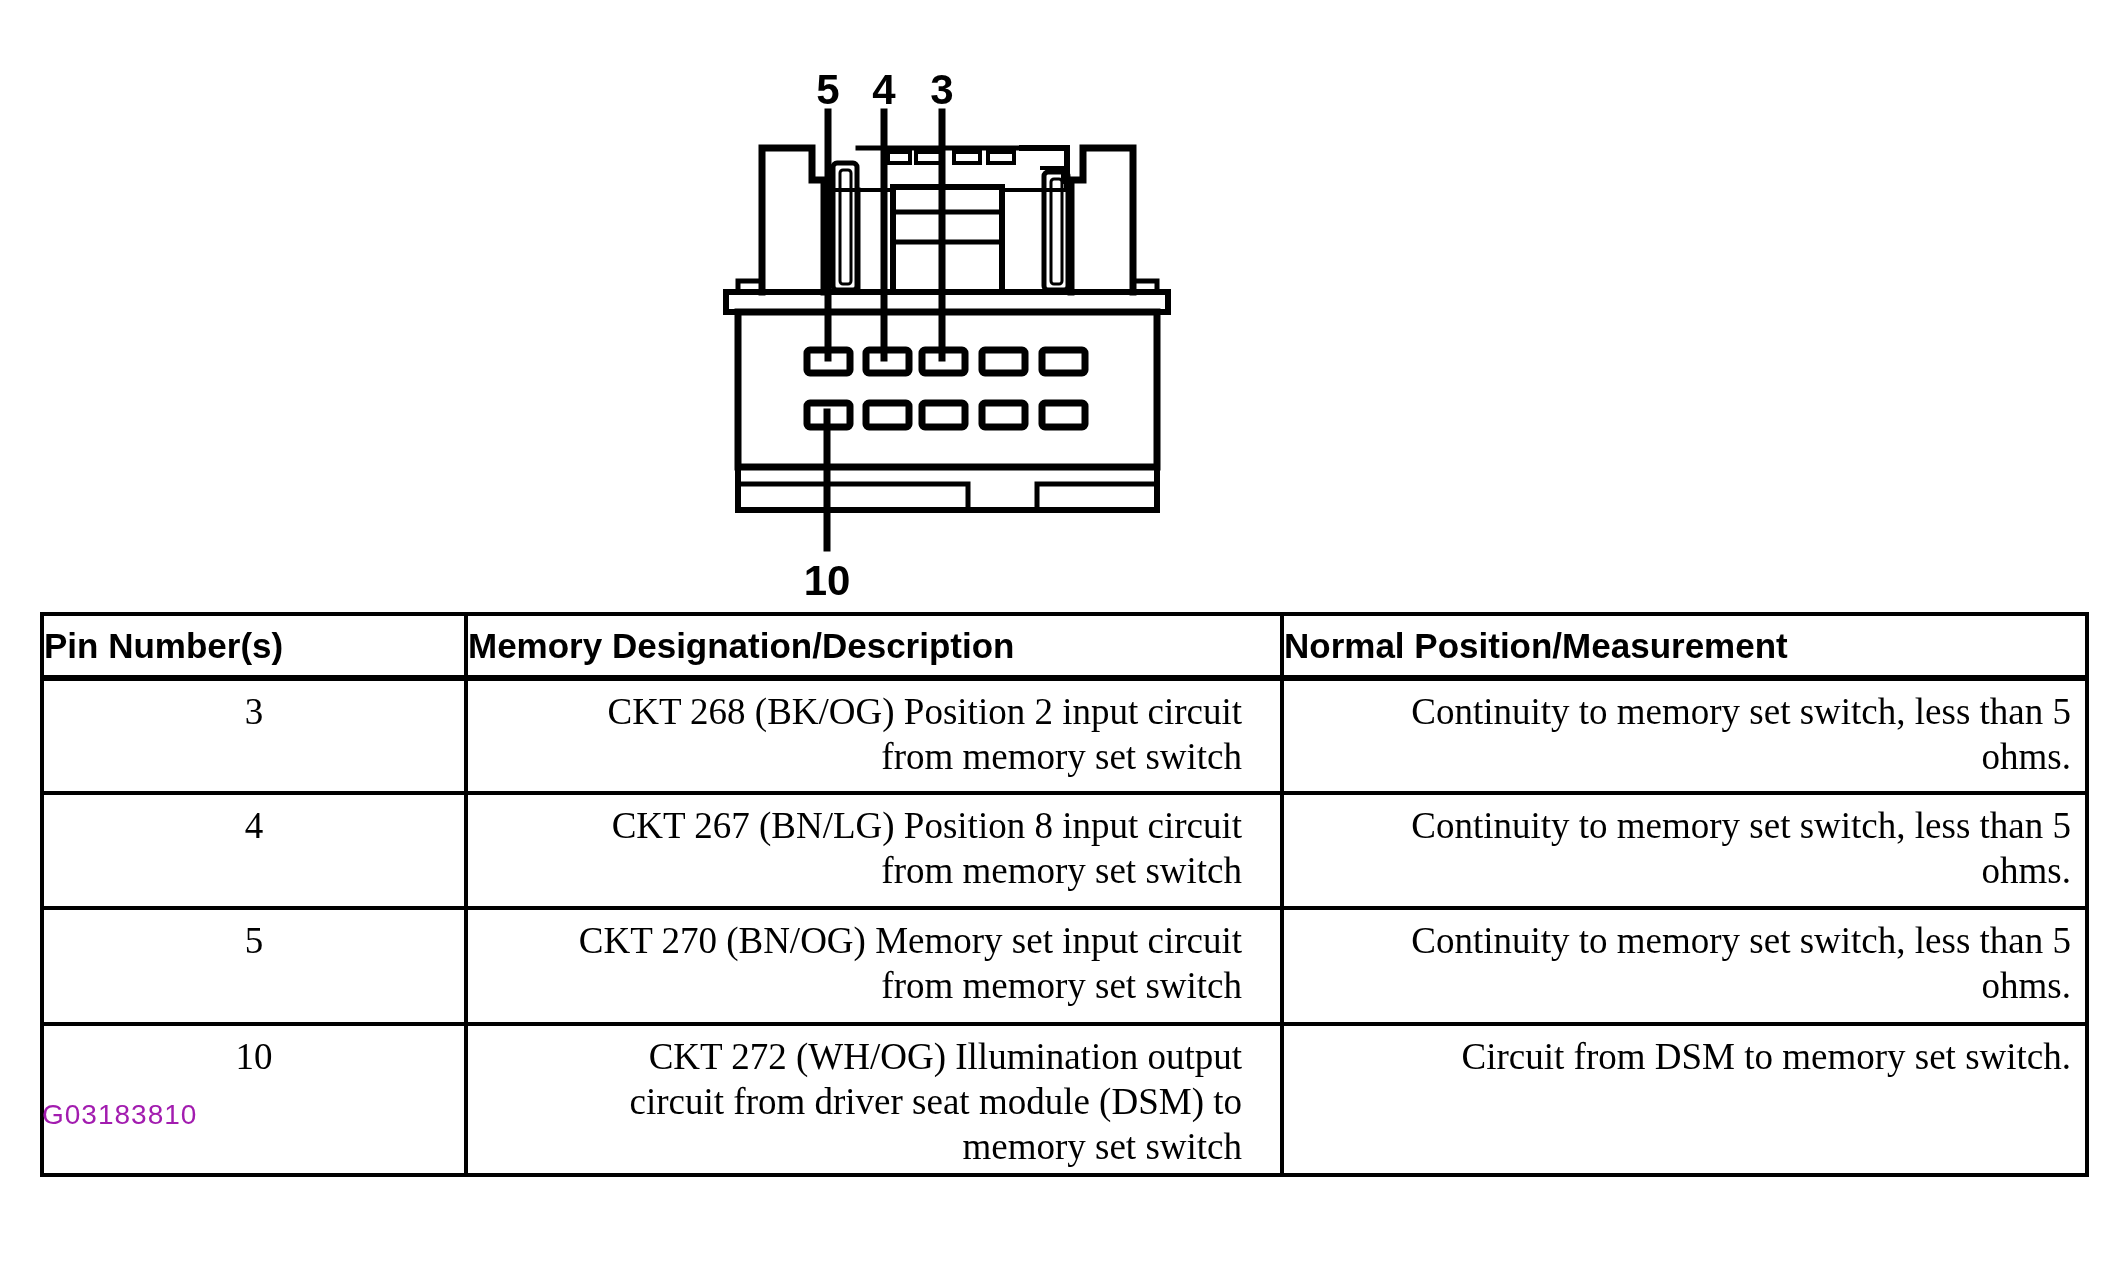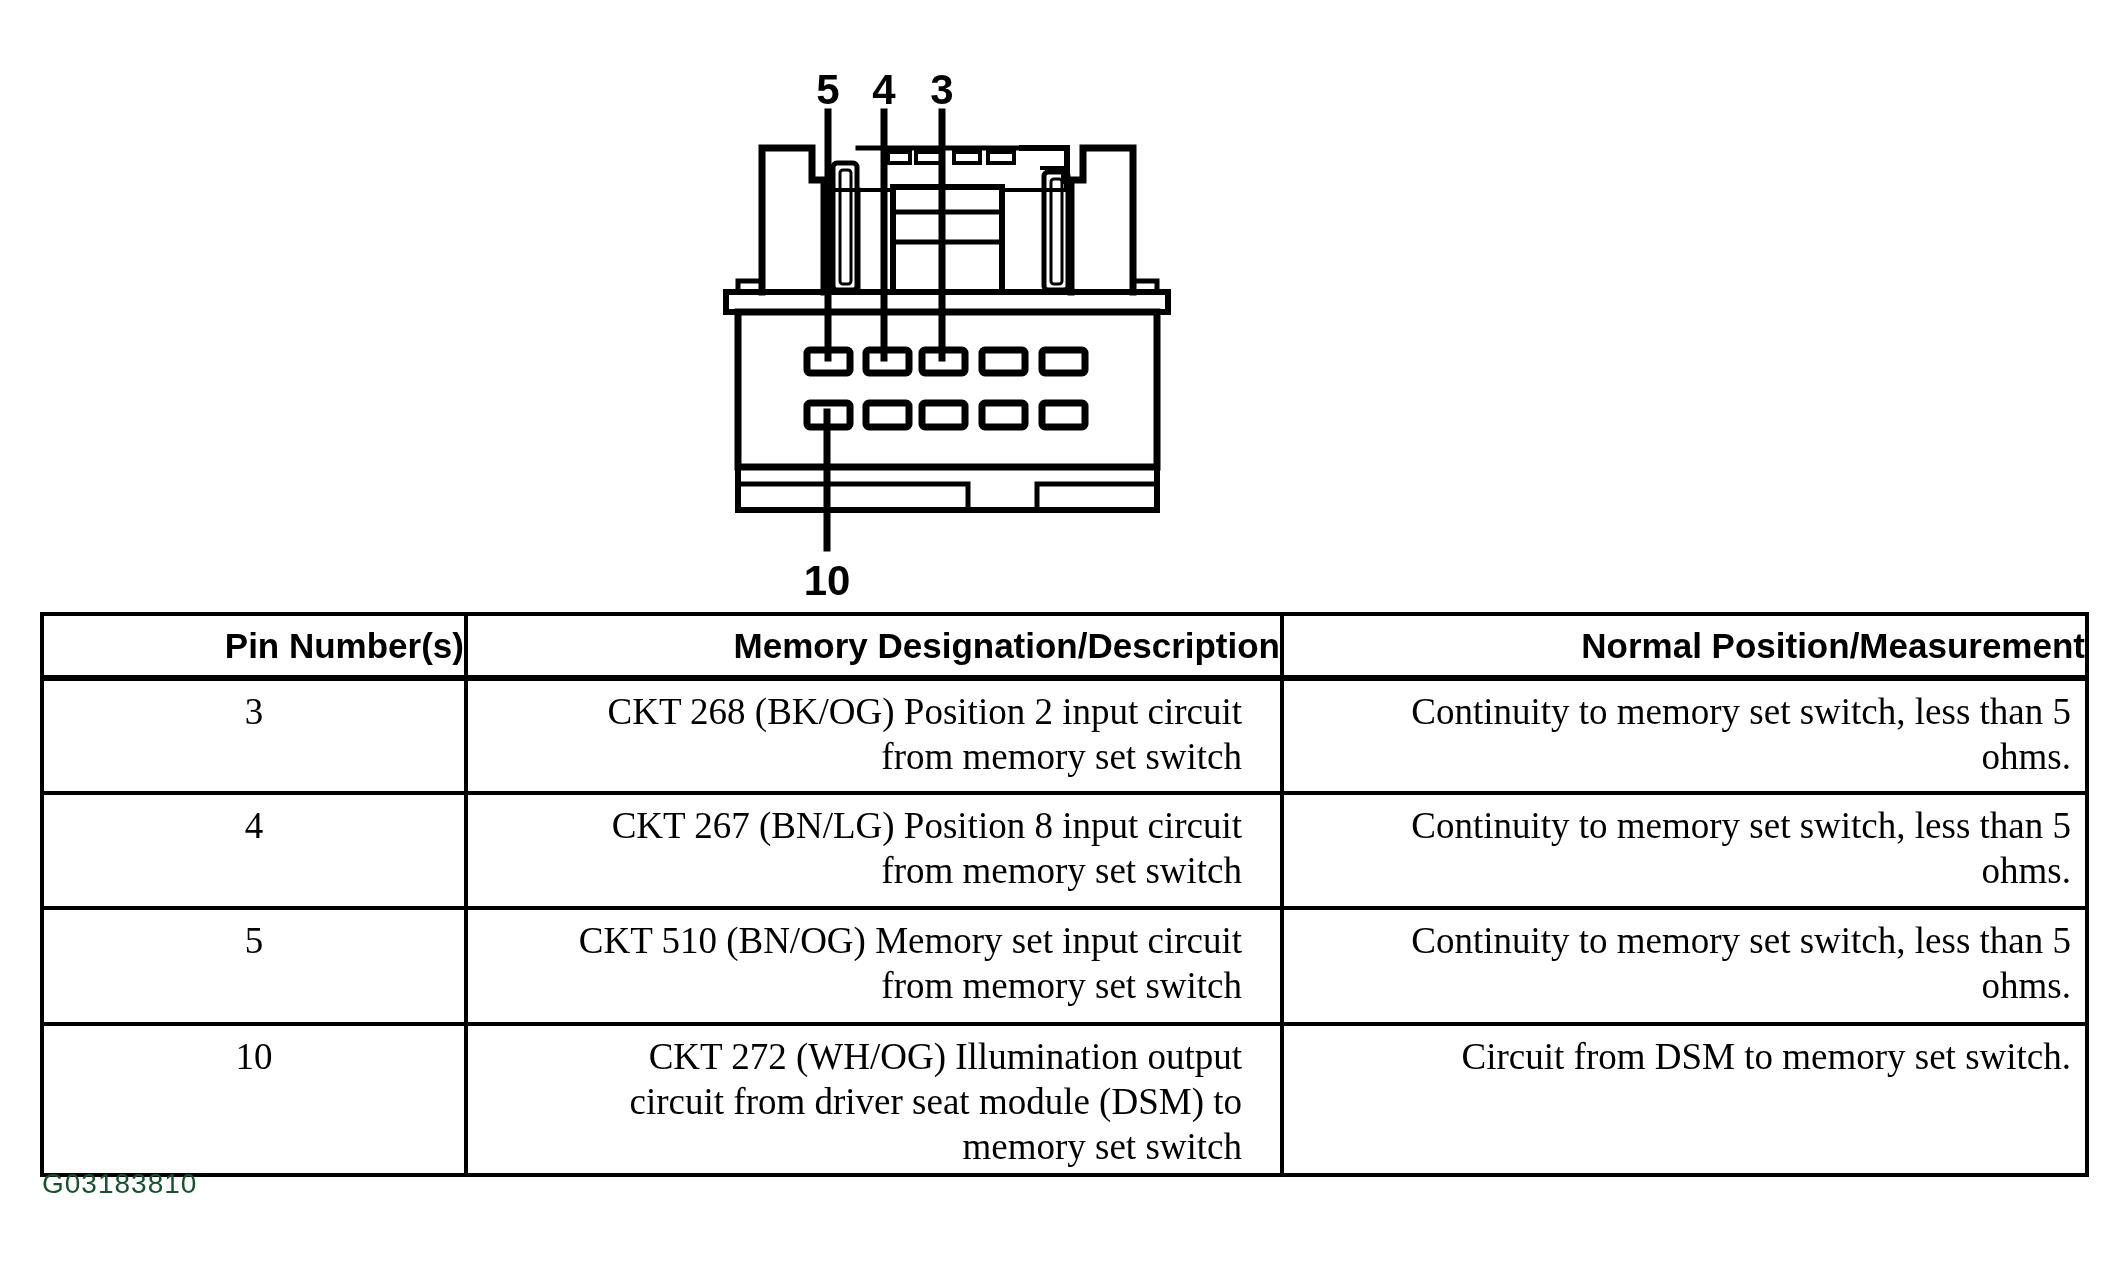--- a/index.html
+++ b/index.html
@@ -28,21 +28,21 @@
   }
   #pinout-table th, #pinout-table td{
     border:4px solid #000;
     overflow:hidden;
   }
   #pinout-table th{
     border-bottom-width:6px;
     font-family:"Liberation Sans", sans-serif;
     font-weight:700;
     font-size:35px;
-    text-align:right;
+    text-align:left;
     vertical-align:middle;
     height:59px;
     padding:0;
   }
   #pinout-table td{
     font-family:"Liberation Serif", serif;
     font-size:37px;
     line-height:45px;
     vertical-align:top;
     white-space:pre-line;
@@ -50,25 +50,25 @@
   }
   #pinout-table td.pin-cell{text-align:center;}
   #pinout-table td.circuit-cell{text-align:right;padding-left:38px;padding-right:38px;}
   #pinout-table td.condition-cell{text-align:right;padding-left:20px;padding-right:14px;}
   #pinout-table tr.r1 td{height:102px;}
   #pinout-table tr.r2 td{height:103px;}
   #pinout-table tr.r3 td{height:104px;}
   #pinout-table tr.r4 td{height:139px;}
   #figure-code{
     position:absolute;
-    left:42px;top:1168px;
+    left:42px;top:1099px;
     font-family:"Liberation Sans", sans-serif;
     font-size:28px;
     letter-spacing:1px;
-    color:#14532d;
+    color:#a21caf;
   }
 </style>
 </head>
 <body>
 
 <div id="page">
 
   <svg id="connector-svg" width="2123" height="620" viewBox="0 0 2123 620">
     <g stroke="#000" fill="none" stroke-width="7" stroke-linecap="square">
 
@@ -162,21 +162,21 @@
       </tr>
       <tr class="r2">
         <td class="pin-cell">4</td>
         <td class="circuit-cell">CKT 267 (BN/LG) Position 8 input circuit
 from memory set switch</td>
         <td class="condition-cell">Continuity to memory set switch, less than 5
 ohms.</td>
       </tr>
       <tr class="r3">
         <td class="pin-cell">5</td>
-        <td class="circuit-cell">CKT 510 (BN/OG) Memory set input circuit
+        <td class="circuit-cell">CKT 270 (BN/OG) Memory set input circuit
 from memory set switch</td>
         <td class="condition-cell">Continuity to memory set switch, less than 5
 ohms.</td>
       </tr>
       <tr class="r4">
         <td class="pin-cell">10</td>
         <td class="circuit-cell">CKT 272 (WH/OG) Illumination output
 circuit from driver seat module (DSM) to
 memory set switch</td>
         <td class="condition-cell">Circuit from DSM to memory set switch.</td>

